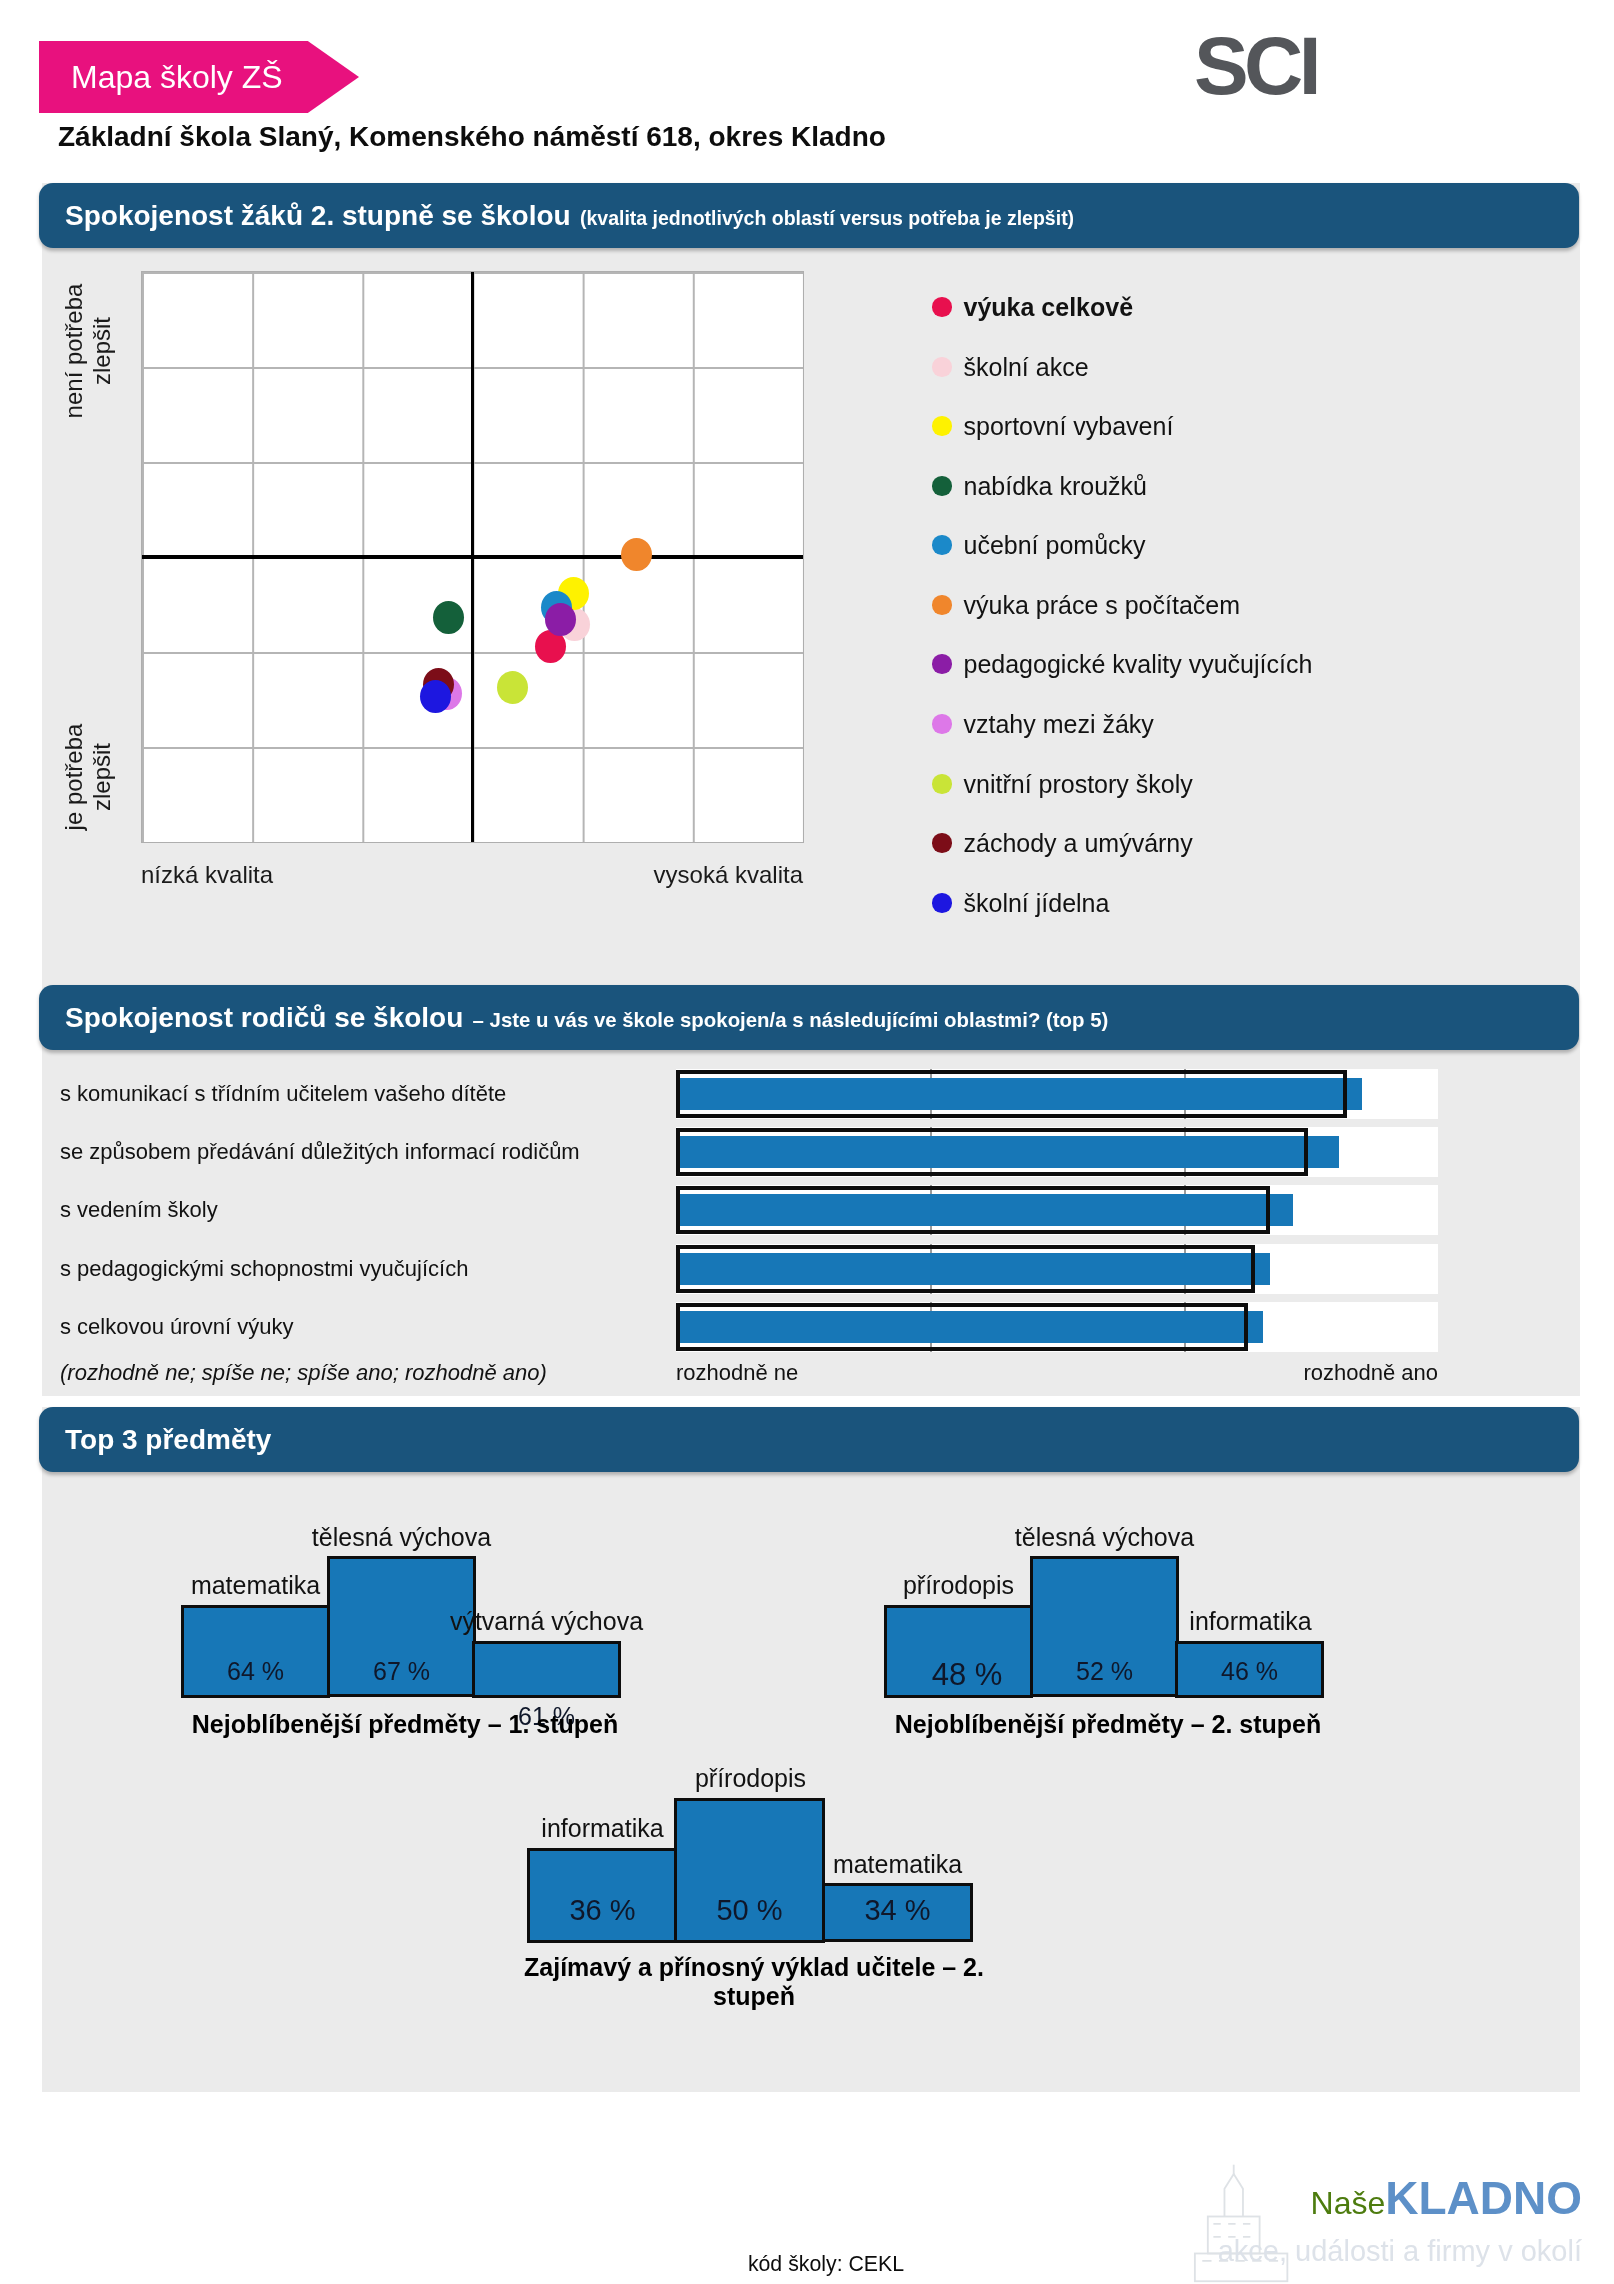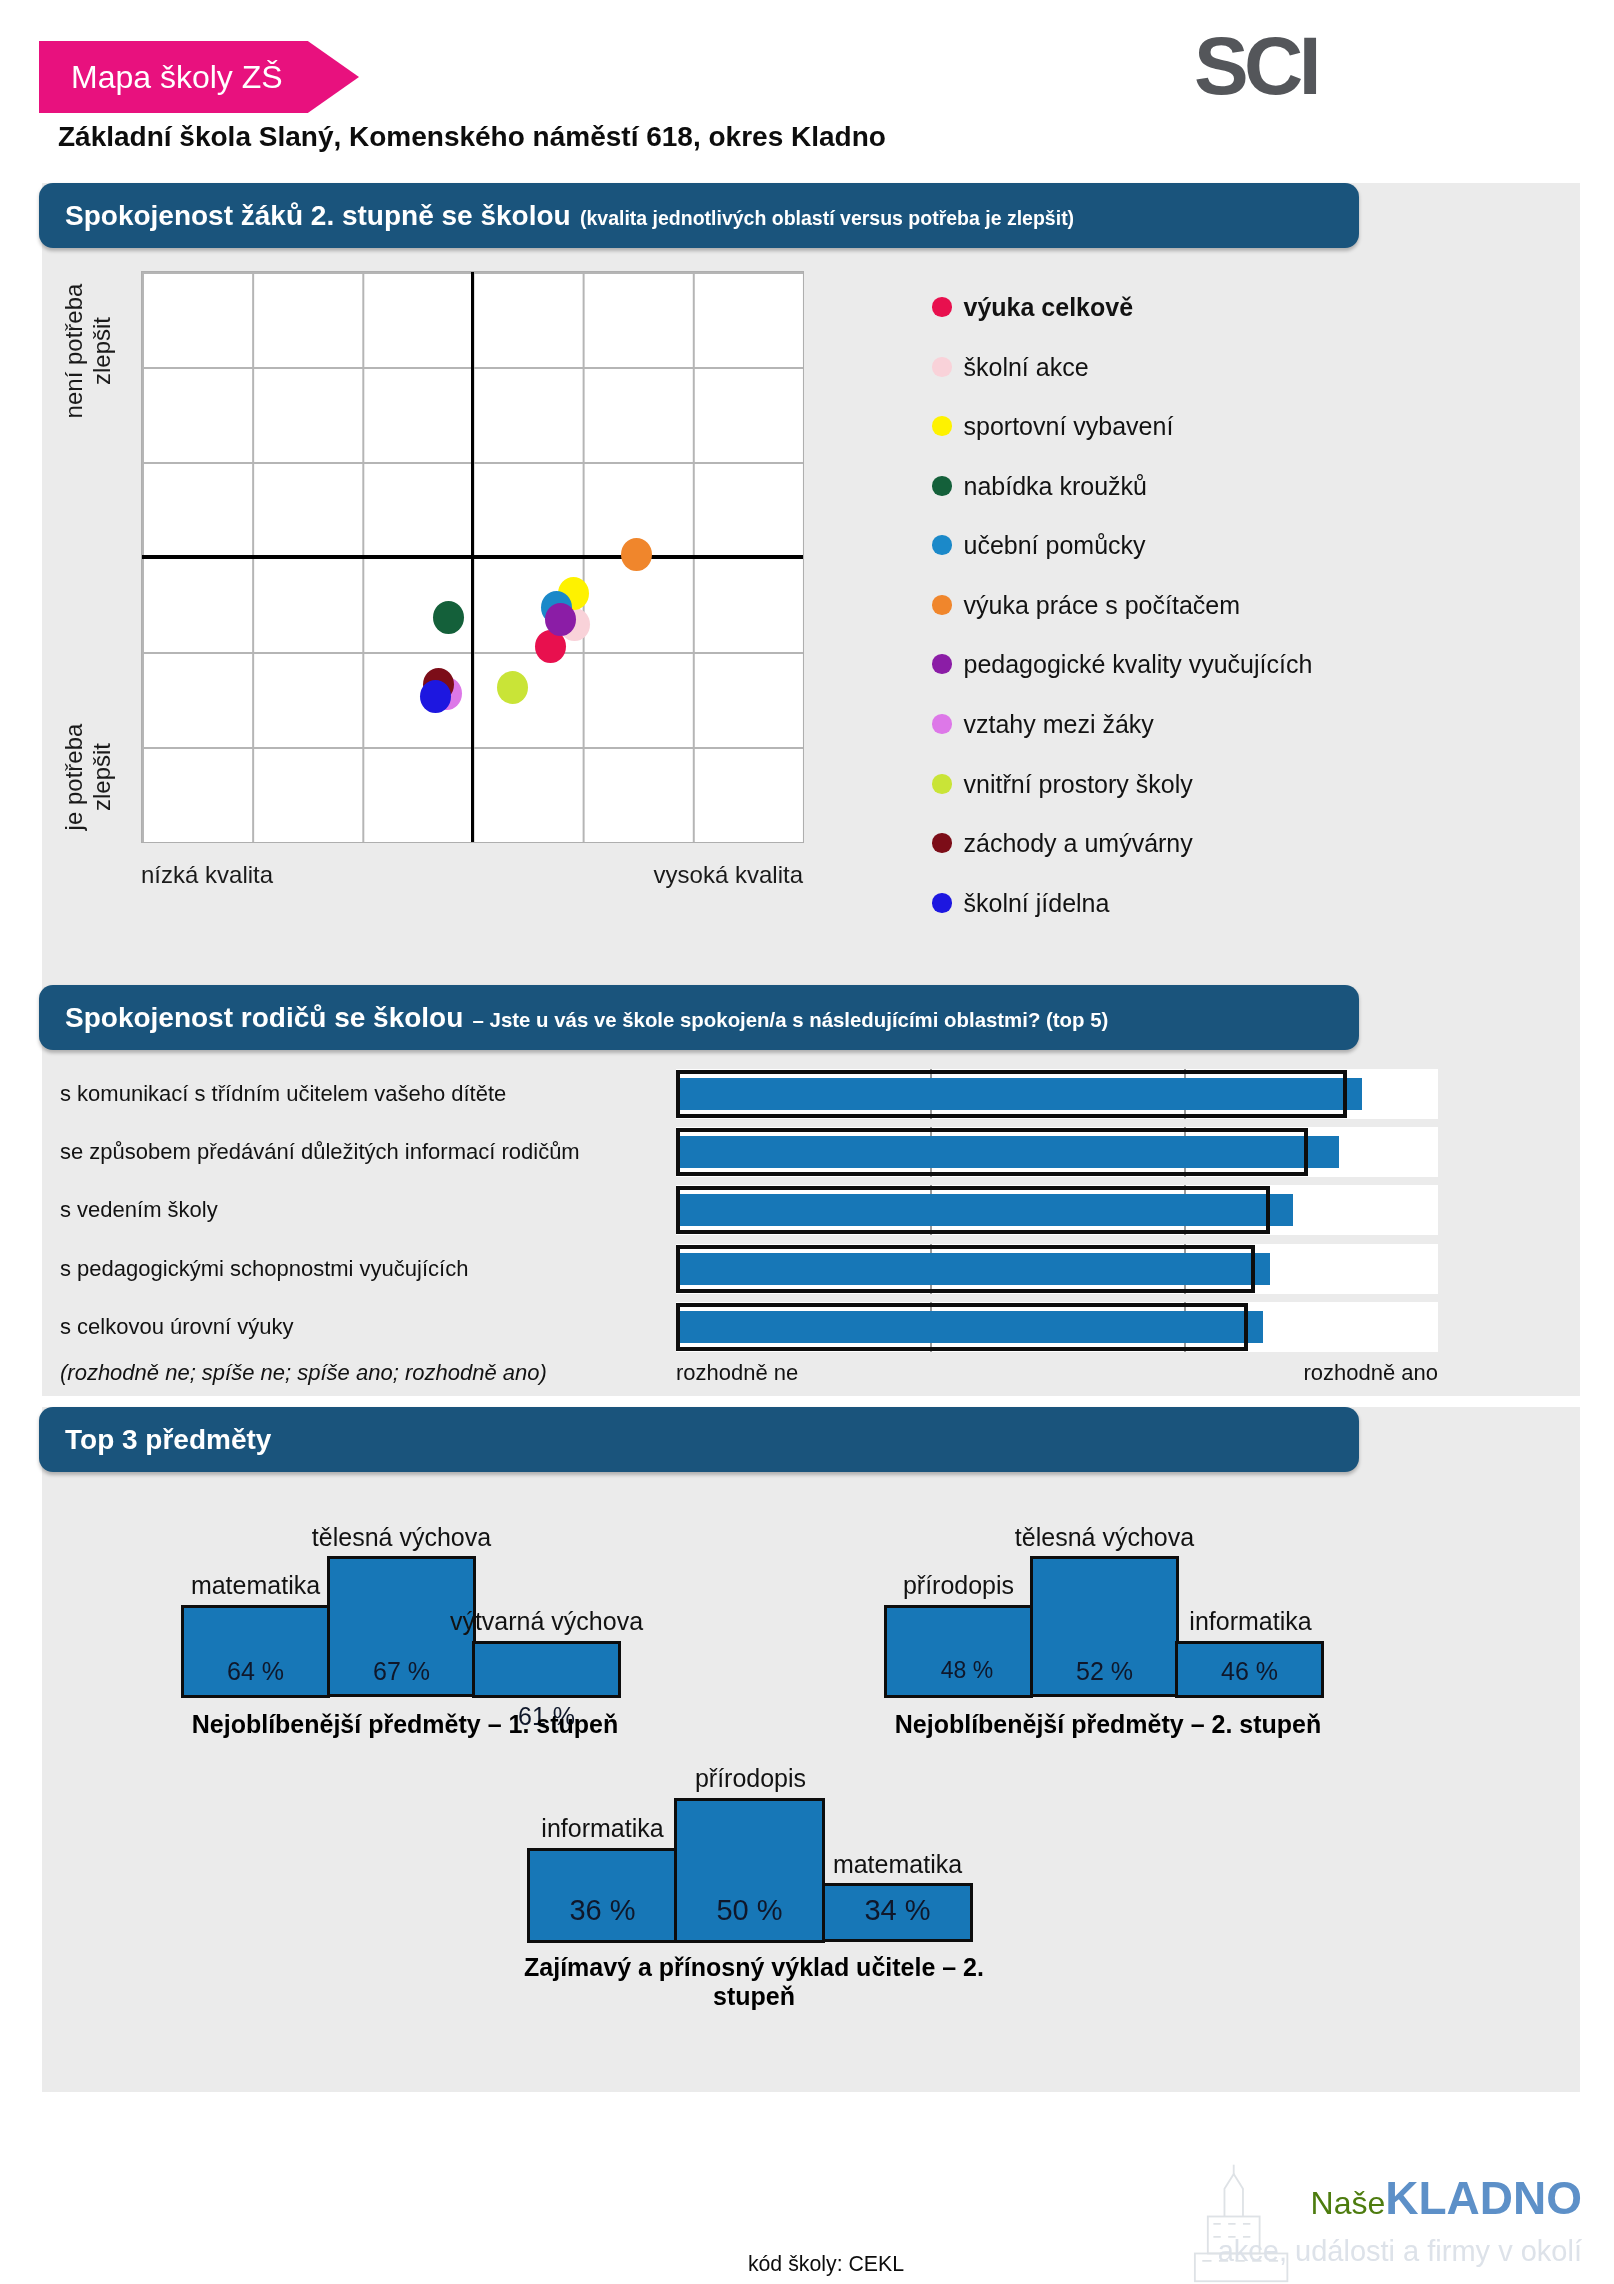--- a/index.html
+++ b/index.html
@@ -17,21 +17,21 @@
   }
   .school-name{left:58px;top:121px;font-size:28px;font-weight:700;color:#0d0d0d;white-space:nowrap;}
   .scio{left:1194px;top:31px;height:70px;display:flex;align-items:center;flex-direction:column;}
   .scio-text{font-size:82px;font-weight:700;color:#54565a;letter-spacing:-4.6px;line-height:70px;}
   .scio-dot{width:59px;height:59px;border-radius:50%;background:#0d7ce2;margin-left:5.6px;margin-top:9.3px;}
   
   .panelA{left:42px;top:183px;width:1538px;height:1213px;background:#ebebeb;}
   .panelB{left:42px;top:1407px;width:1538px;height:685px;background:#ebebeb;}
   
   .sec-head{
-    left:39px;width:1320px;height:65px;background:#1a547c;border-radius:14px;
+    left:39px;width:1540px;height:65px;background:#1a547c;border-radius:14px;
     color:#fff;display:flex;align-items:baseline;padding:0 0 0 26px;box-sizing:border-box;
     box-shadow:0 2.8px 3.7px rgba(0,0,0,.25);
   }
   .sec-head-inner{display:flex;align-items:baseline;height:65px;}
   .sec-title{font-size:28px;font-weight:700;line-height:65px;white-space:nowrap;}
   .sec-sub{font-size:19.5px;font-weight:700;margin-left:9.3px;white-space:nowrap;}
   .h1{top:183px;} .h2{top:985px;} .h3{top:1407px;}
   
   .plot{
     left:141px;top:271px;width:661px;height:570px;background:#fff;
@@ -217,21 +217,21 @@
     <div class="ppct" style="position: absolute; left: 181px; width: 149px; top: 1657px; font-size: 25px;">64 %</div>
     <div class="pbar" style="position: absolute; left: 327px; top: 1556px; width: 149px; height: 141px;"></div>
     <div class="plab" style="position: absolute; left: 271px; width: 261px; top: 1523px;">tělesná výchova</div>
     <div class="ppct" style="position: absolute; left: 327px; width: 149px; top: 1657px; font-size: 25px;">67 %</div>
     <div class="pbar" style="position: absolute; left: 472px; top: 1641px; width: 149px; height: 57px;"></div>
     <div class="plab" style="position: absolute; left: 416px; width: 261px; top: 1607px;">výtvarná výchova</div>
     <div class="ppct" style="position: absolute; left: 472px; width: 149px; top: 1702px; font-size: 25px;">61 %</div>
     <div class="pcap" style="position: absolute; left: 144px; width: 522px; top: 1710px;">Nejoblíbenější předměty – 1. stupeň</div>
     <div class="pbar" style="position: absolute; left: 884px; top: 1605px; width: 149px; height: 93px;"></div>
     <div class="plab" style="position: absolute; left: 828px; width: 261px; top: 1571px;">přírodopis</div>
-    <div class="ppct" style="position: absolute; left: 884px; width: 166px; top: 1657px; font-size: 23px;">48 %</div>
+    <div class="ppct" style="position: absolute; left: 884px; width: 166px; top: 1657px; font-size: 31px;">48 %</div>
     <div class="pbar" style="position: absolute; left: 1030px; top: 1556px; width: 149px; height: 141px;"></div>
     <div class="plab" style="position: absolute; left: 974px; width: 261px; top: 1523px;">tělesná výchova</div>
     <div class="ppct" style="position: absolute; left: 1030px; width: 149px; top: 1657px; font-size: 25px;">52 %</div>
     <div class="pbar" style="position: absolute; left: 1175px; top: 1641px; width: 149px; height: 57px;"></div>
     <div class="plab" style="position: absolute; left: 1120px; width: 261px; top: 1607px;">informatika</div>
     <div class="ppct" style="position: absolute; left: 1175px; width: 149px; top: 1657px; font-size: 25px;">46 %</div>
     <div class="pcap" style="position: absolute; left: 847px; width: 522px; top: 1710px;">Nejoblíbenější předměty – 2. stupeň</div>
     <div class="pbar" style="position: absolute; left: 527px; top: 1848px; width: 151px; height: 95px;"></div>
     <div class="plab" style="position: absolute; left: 471px; width: 263px; top: 1814px;">informatika</div>
     <div class="ppct" style="position: absolute; left: 527px; width: 151px; top: 1894px; font-size: 29px;">36 %</div>

